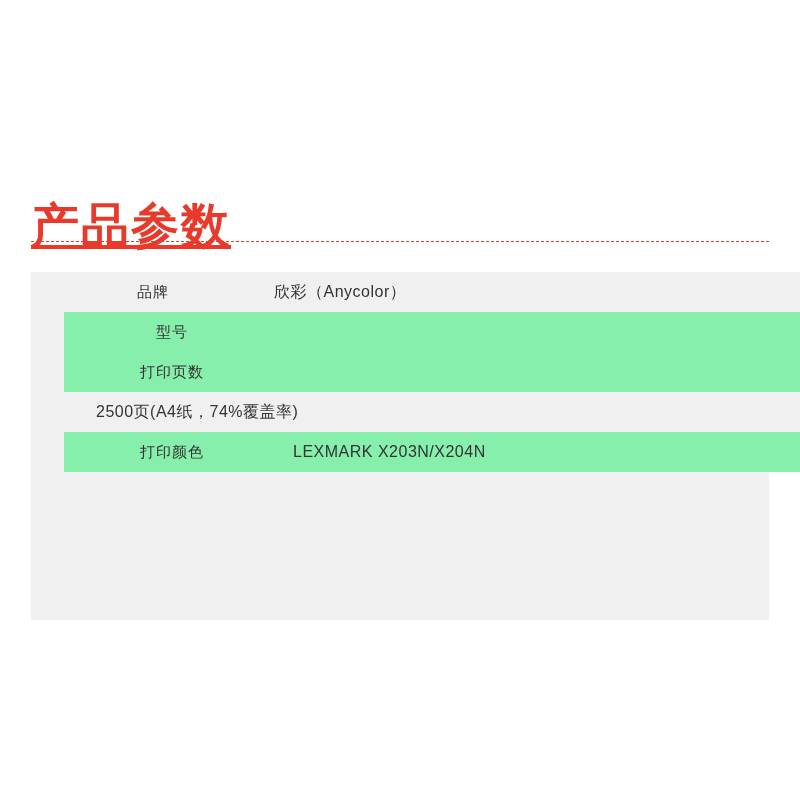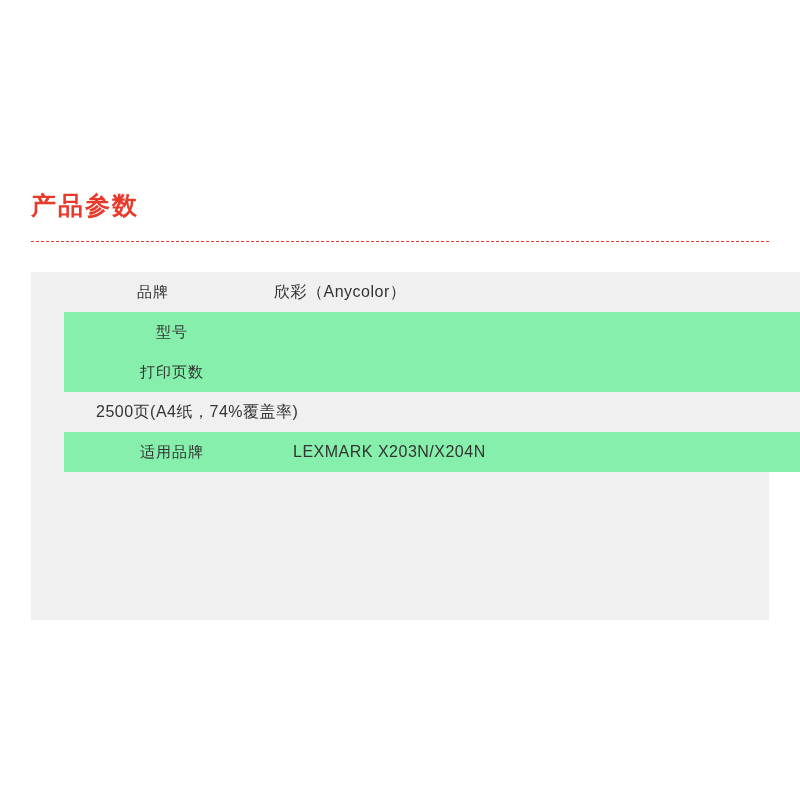--- a/index.html
+++ b/index.html
@@ -18,27 +18,28 @@
   .page {
     position: absolute;
     left: 0;
     top: 0;
     width: 800px;
     height: 800px;
   }
   .section-title {
     position: absolute;
     left: 31px;
-    top: 183px;
-    font-size: 25px;
+    top: 204px;
+    font-size: 48px;
     font-weight: bold;
     color: #e8392b;
     letter-spacing: 2px;
     line-height: 44px;
     white-space: nowrap;
+    text-decoration: underline;
   }
   .title-rule {
     position: absolute;
     left: 31px;
     top: 241px;
     width: 738px;
     height: 0;
     border-top: 1px dashed #e8392b;
   }
   .spec-table {
@@ -100,19 +101,19 @@
     <div class="spec-row alt">
       <div class="spec-label">型号</div>
     </div>
     <div class="spec-row alt">
       <div class="spec-label">打印页数</div>
     </div>
     <div class="spec-row plain">
       <div class="spec-value">2500页(A4纸，74%覆盖率)</div>
     </div>
     <div class="spec-row alt">
-      <div class="spec-label">适用品牌</div>
+      <div class="spec-label">打印颜色</div>
       <div class="spec-value">LEXMARK X203N/X204N</div>
     </div>
     <div class="spec-filler"></div>
   </div>
 
 </div>
 
 </body></html>

